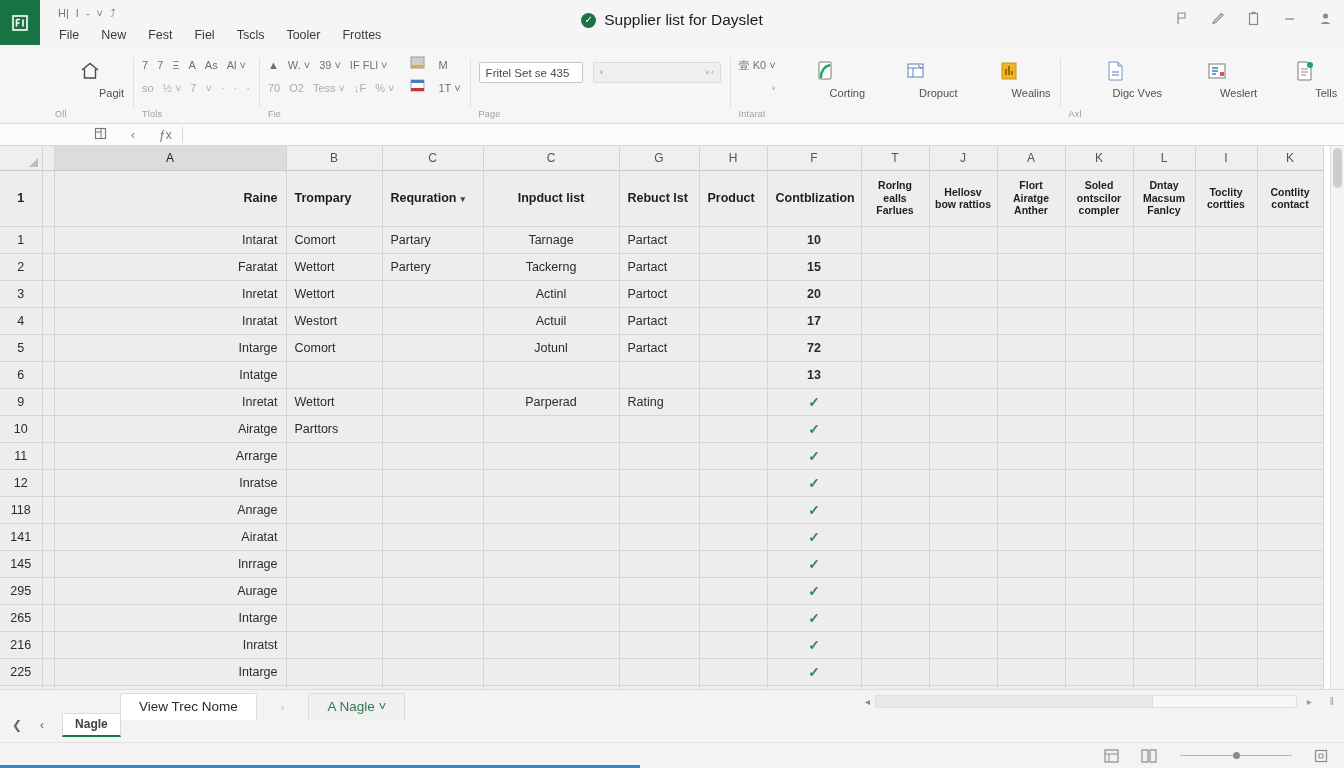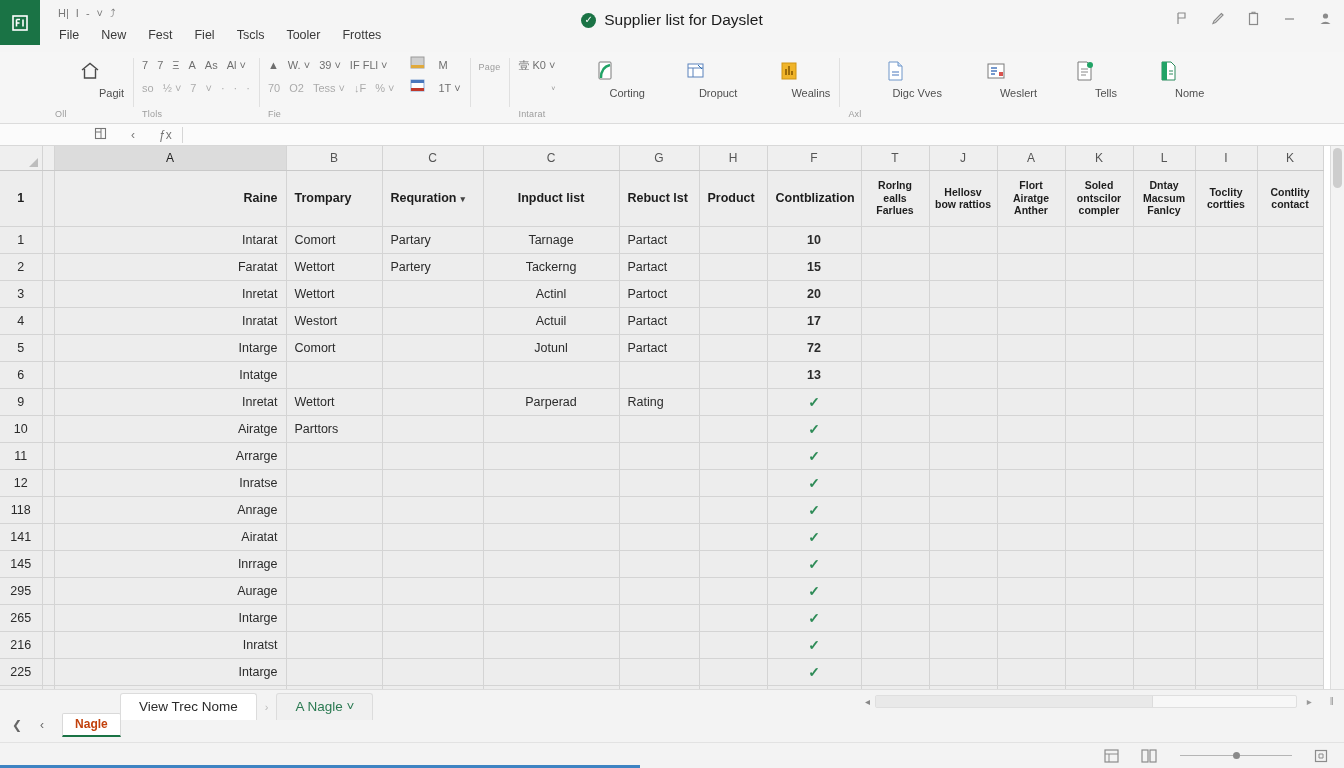--- a/index.html
+++ b/index.html
@@ -156,25 +156,25 @@
   .hs-end { display:flex; gap: 18px; padding: 0 10px; font-size: 10px; color:#999; }
 
   .tabrow {
     flex: 0 0 28px; display:flex; align-items: flex-end; background:#f3f3f3;
     position: relative;
   }
   .tab-nav { display:flex; gap: 18px; align-items:center; padding: 0 12px 5px 12px;
              color:#666; font-size: 12px; }
   .sheet-tab {
     background: #ffffff; border: 1px solid #d9d9d9; border-bottom: 2px solid #1a7345;
-    padding: 3px 12px 4px; font-size: 12px; color: #c2410c; font-weight: bold;
+    padding: 3px 12px 4px; font-size: 12px; color: #404040; font-weight: bold;
     border-radius: 2px 2px 0 0;
   }
   .tabs-right {
-    position:absolute; left: 120px; bottom: 22px; display:flex; align-items:center; gap:1px;
+    position:absolute; left: 120px; bottom: 22px; display:flex; align-items:center; gap:17px;
   }
   .ghost-tab { background:#fff; border:1px solid #dcdcdc; border-bottom:none;
                padding: 5px 18px 6px; font-size: 13.5px; color:#2b2b2b;
                border-radius: 3px 3px 0 0; }
   .ghost-tab.alt { background:#f0f0f0; color:#2b7a52; }
   .tabsep { font-size: 11px; color:#bbb; padding: 0 7px; }
 
   .statusbar {
     flex: 0 0 26px; display:flex; align-items:center; justify-content:flex-end;
     gap: 22px; background:#f3f3f3; border-top:1px solid #e2e2e2; padding-right: 16px;
@@ -332,20 +332,27 @@
                 </svg>
             </span>
             <span class="mini">1T ˅</span>
           </div>
         </div>
       </div>
       <div class="rg-label">Fie</div>
     </div>
 
     <div class="rgroup" style="padding-top:10px">
+      <div class="rg-body" style="align-items:flex-start;gap:10px">
+        <div class="combo">Fritel Set se 435</div>
+        <div class="combo empty" style="min-width:128px">
+          <span class="caret">˅</span>
+          <span class="caret">˅ ‹</span>
+        </div>
+      </div>
       <div class="rg-label">Page</div>
     </div>
 
     <div class="rgroup">
       <div class="rg-body" style="gap:10px">
         <div class="rows2">
           <div class="rrow">
             <span class="mini">壹 Κ0 ˅</span>
           </div>
           <div class="rrow" style="justify-content:flex-end">

